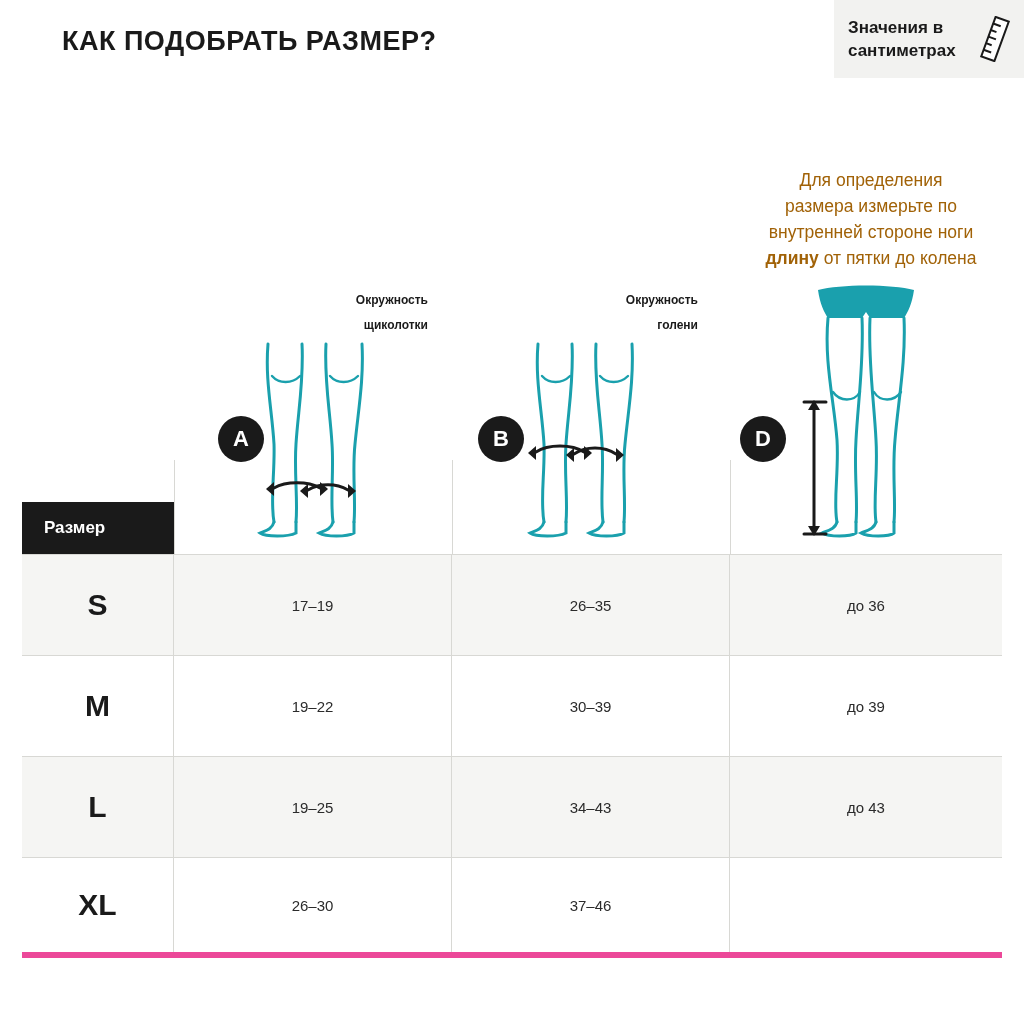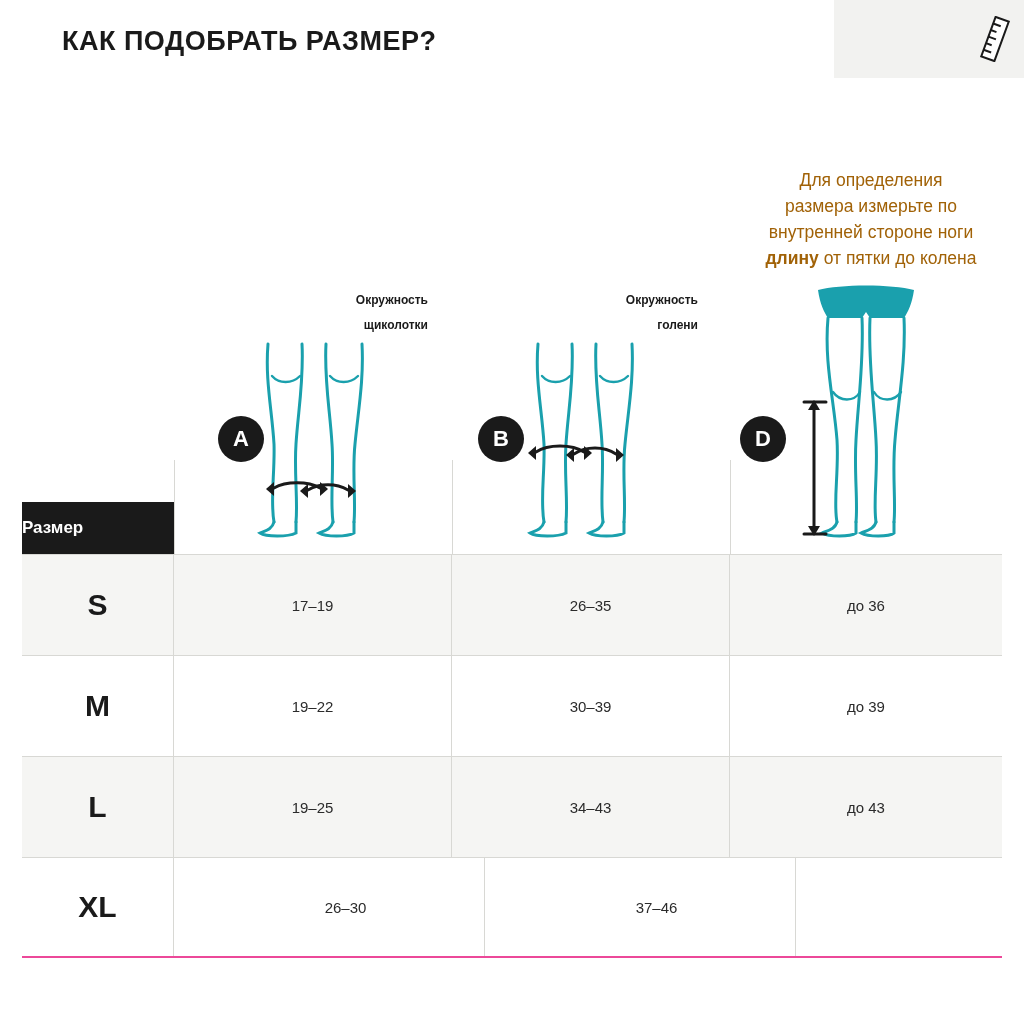--- a/index.html
+++ b/index.html
@@ -123,41 +123,42 @@
     left: 0;
     top: 42px;
     width: 152px;
     height: 52px;
     background: #1a1a1a;
     color: #ffffff;
     font-size: 17px;
     font-weight: bold;
     display: flex;
     align-items: center;
+    padding-left: 22px;
     box-sizing: border-box;
   }
   .vline {
     position: absolute;
     top: 0;
     width: 1px;
     background: #d8d8d4;
   }
   #v1 { left: 152px; top: 0px; height: 94px; }
   #v2 { left: 430px; top: 0px; height: 94px; }
   #v3 { left: 708px; top: 0px; height: 94px; }
 
   .row {
     display: flex;
     height: 101px;
     align-items: center;
     border-top: 1px solid #d8d8d4;
     box-sizing: border-box;
   }
   .row.alt { background: #f5f5f3; }
-  .row:last-child { border-bottom: 2px solid #ec4899; gap: 33px; }
+  .row:last-child { border-bottom: 6px solid #ec4899; }
 
   .cell {
     height: 100%;
     display: flex;
     align-items: center;
     justify-content: center;
     box-sizing: border-box;
     font-size: 15px;
     color: #2b2b2b;
   }
@@ -171,20 +172,21 @@
   .cell.c-a { width: 278px; border-right: 1px solid #d8d8d4; }
   .cell.c-b { width: 278px; border-right: 1px solid #d8d8d4; }
   .cell.c-d { width: 272px; }
 </style>
 </head>
 <body>
 
 <div class="page-title">КАК ПОДОБРАТЬ РАЗМЕР?</div>
 
 <div class="units-badge">
+  <div class="units-text">Значения в сантиметрах</div>
   <svg class="ruler-icon" viewBox="0 0 34 46">
     <g transform="rotate(20 17 23)">
       <rect x="10" y="2" width="14" height="42" fill="#ffffff" stroke="#1a1a1a" stroke-width="2"></rect>
       <line x1="10" y1="9" x2="18" y2="9" stroke="#1a1a1a" stroke-width="2"></line>
       <line x1="10" y1="16" x2="16" y2="16" stroke="#1a1a1a" stroke-width="2"></line>
       <line x1="10" y1="23" x2="18" y2="23" stroke="#1a1a1a" stroke-width="2"></line>
       <line x1="10" y1="30" x2="16" y2="30" stroke="#1a1a1a" stroke-width="2"></line>
       <line x1="10" y1="37" x2="18" y2="37" stroke="#1a1a1a" stroke-width="2"></line>
     </g>
   </svg>

